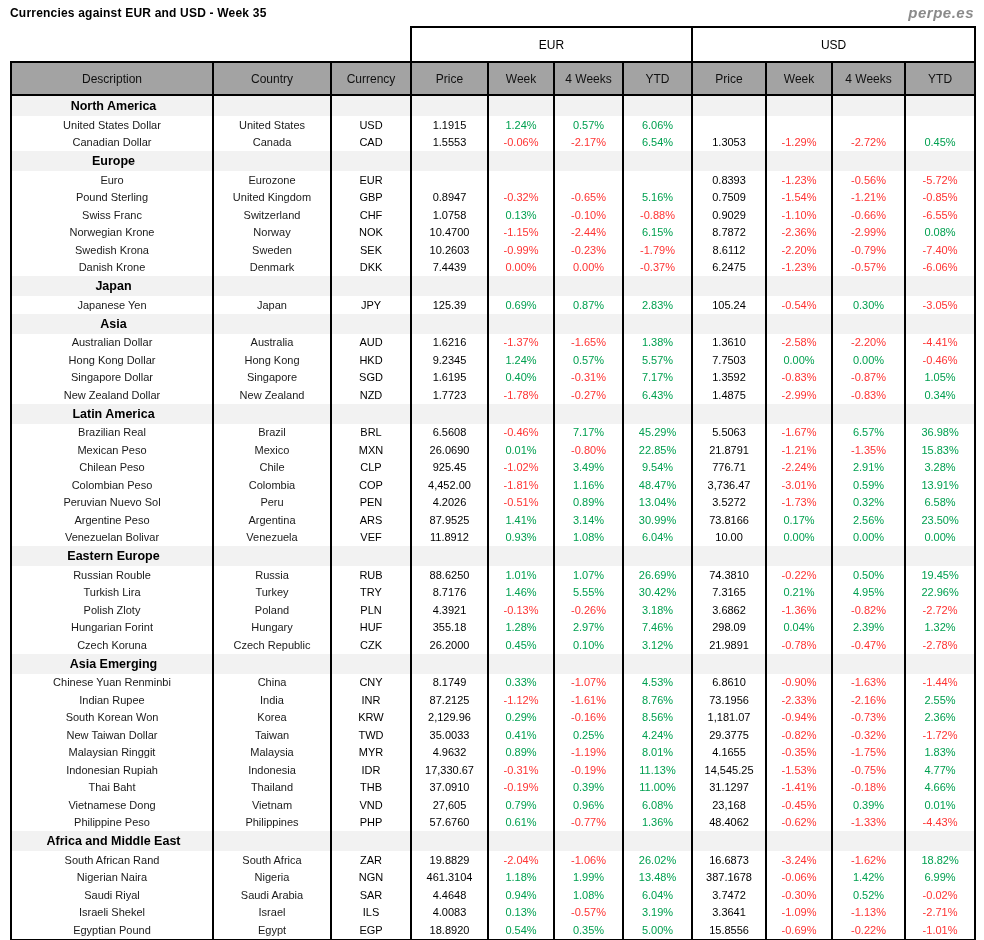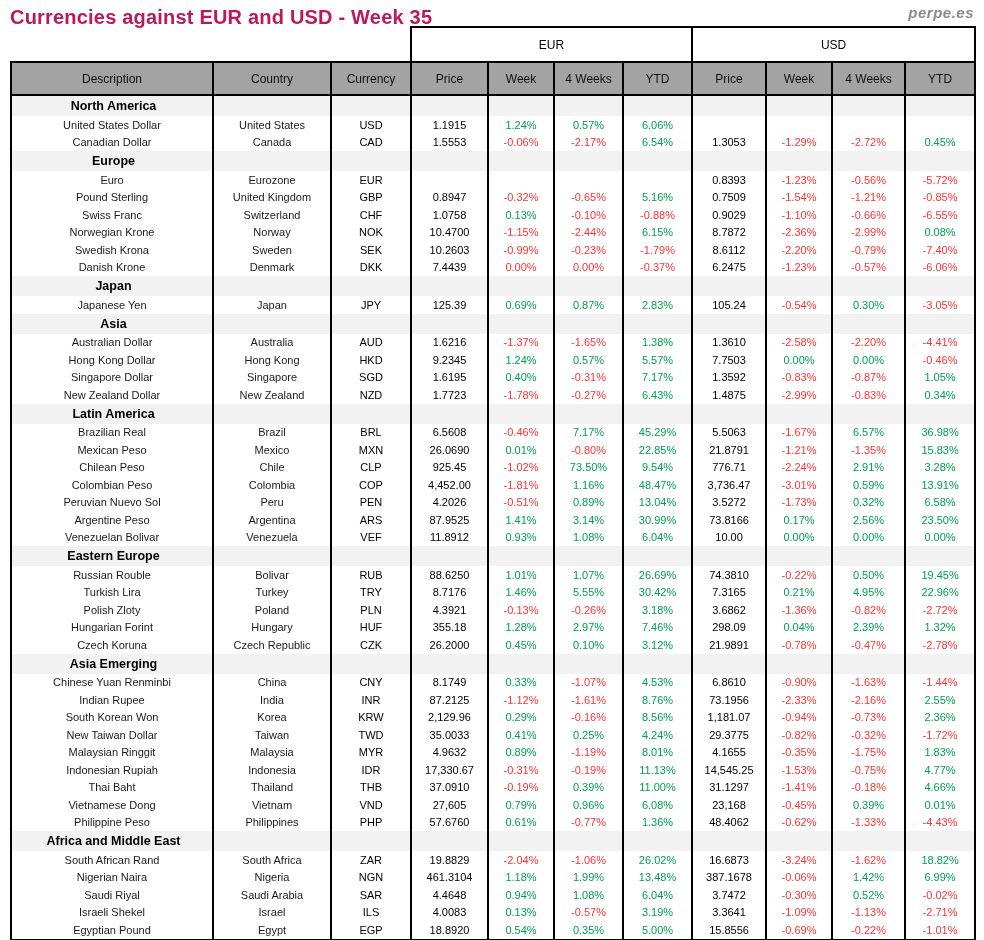--- a/index.html
+++ b/index.html
@@ -3,21 +3,21 @@
 <meta charset="utf-8">
 <style>
   html,body{margin:0;padding:0;background:#ffffff;}
   body{
     width:984px;height:940px;overflow:hidden;
     font-family:"Liberation Sans","DejaVu Sans",sans-serif;
     color:#000;
   }
   .page{padding:4px 10px 0 10px;}
   .topbar{display:flex;justify-content:space-between;align-items:flex-start;height:22px;}
-  .title{font-size:20px;font-weight:bold;color:#be185d;letter-spacing:.2px;padding-top:2px;}
+  .title{font-size:12px;font-weight:bold;color:#000000;letter-spacing:.2px;padding-top:2px;}
   .brand{font-size:15px;font-weight:bold;font-style:italic;color:#8a8a8a;letter-spacing:.5px;}
   table.fx{border-collapse:collapse;table-layout:fixed;width:964px;}
   table.fx td,table.fx th{overflow:hidden;white-space:nowrap;}
   
   td.blank{border:none;background:#fff;}
   th.group{
     border:2px solid #000;height:31px;
     font-weight:normal;font-size:12px;text-align:center;background:#fff;
   }
   tr.cols-row th{
@@ -341,21 +341,21 @@
           <td class="c-pct neg">-1.21%</td>
           <td class="c-pct neg">-1.35%</td>
           <td class="c-pct pos">15.83%</td>
         </tr>
         <tr>
           <td class="c-desc">Chilean Peso</td>
           <td class="c-country">Chile</td>
           <td class="c-cur">CLP</td>
           <td class="c-num">925.45</td>
           <td class="c-pct neg">-1.02%</td>
-          <td class="c-pct pos">73.50%</td>
+          <td class="c-pct pos">3.49%</td>
           <td class="c-pct pos">9.54%</td>
           <td class="c-num">776.71</td>
           <td class="c-pct neg">-2.24%</td>
           <td class="c-pct pos">2.91%</td>
           <td class="c-pct pos">3.28%</td>
         </tr>
         <tr>
           <td class="c-desc">Colombian Peso</td>
           <td class="c-country">Colombia</td>
           <td class="c-cur">COP</td>
@@ -415,21 +415,21 @@
           <td></td>
           <td></td>
           <td></td>
           <td></td>
           <td></td>
           <td></td>
           <td></td>
         </tr>
         <tr>
           <td class="c-desc">Russian Rouble</td>
-          <td class="c-country">Bolivar</td>
+          <td class="c-country">Russia</td>
           <td class="c-cur">RUB</td>
           <td class="c-num">88.6250</td>
           <td class="c-pct pos">1.01%</td>
           <td class="c-pct pos">1.07%</td>
           <td class="c-pct pos">26.69%</td>
           <td class="c-num">74.3810</td>
           <td class="c-pct neg">-0.22%</td>
           <td class="c-pct pos">0.50%</td>
           <td class="c-pct pos">19.45%</td>
         </tr>

